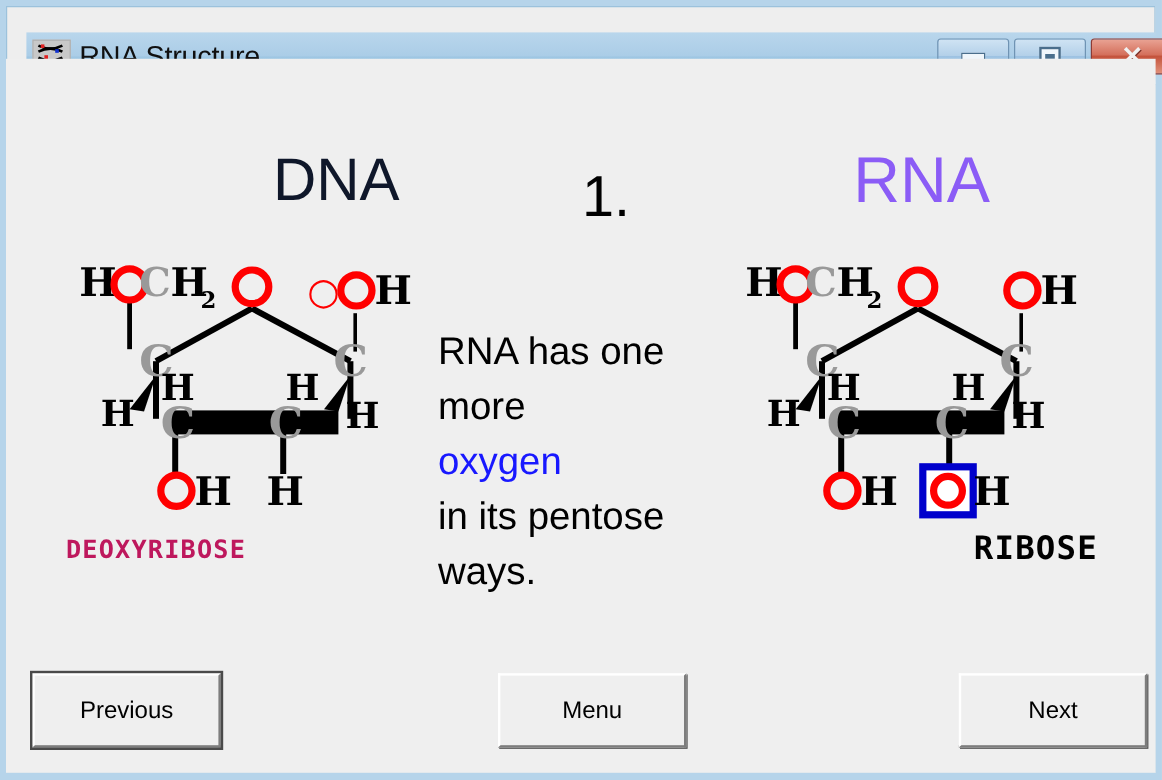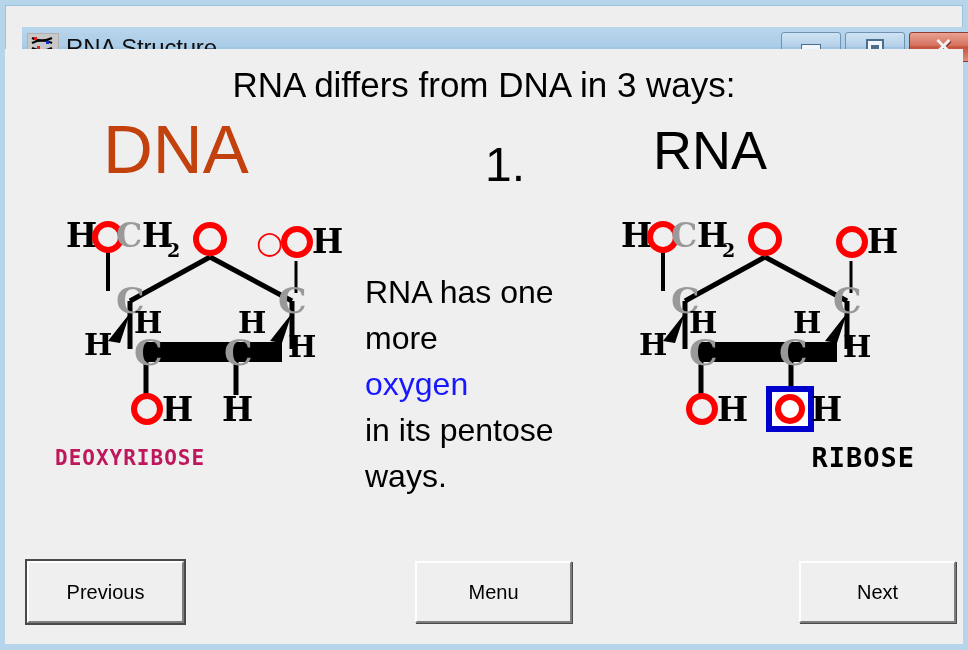--- a/index.html
+++ b/index.html
@@ -71,26 +71,26 @@
   }
 
   #heading{
     position:absolute;left:0;right:0;top:16px;
     text-align:center;
     font-size:35px;line-height:40px;color:#000;
     font-family:"Liberation Sans", sans-serif;
   }
 
   #dna-label{
-    position:absolute;left:98px;top:72px;width:230px;text-align:left;
-    font-size:69px;line-height:58px;color:#c2410c;
+    position:absolute;left:98px;top:72px;width:230px;text-align:right;
+    font-size:50px;line-height:58px;color:#0f172a;
   }
   #rna-label{
-    position:absolute;left:648px;top:72px;width:230px;text-align:left;
-    font-size:54px;line-height:58px;color:#000000;
+    position:absolute;left:648px;top:72px;width:230px;text-align:center;
+    font-size:54px;line-height:58px;color:#8b5cf6;
   }
   #step-number{
     position:absolute;left:395px;top:90px;width:210px;text-align:center;
     font-size:48px;line-height:52px;color:#000;
   }
 
   #center-text{
     position:absolute;left:360px;top:220px;width:285px;
     text-align:left;
     font-size:32px;line-height:46px;color:#000;
@@ -173,21 +173,20 @@
     </div>
     <div class="winbtn" id="btn-close">
       <span class="glyph">
         <span class="closex">✕</span>
       </span>
     </div>
   </div>
 
   <div id="client">
 
-    <div id="heading">RNA differs from DNA in 3 ways:</div>
 
     <div id="dna-label">DNA</div>
     <div id="step-number">1.</div>
     <div id="rna-label">RNA</div>
 
     <svg class="structure" id="deoxyribose-structure" viewBox="0 0 300 230">
 
       <path d="M150 48 L 70 92" stroke="#000" stroke-width="5" fill="none"></path>
       <path d="M150 48 L 232 92" stroke="#000" stroke-width="5" fill="none"></path>
       <path d="M70 92 L 70 140" stroke="#000" stroke-width="5" fill="none"></path>

